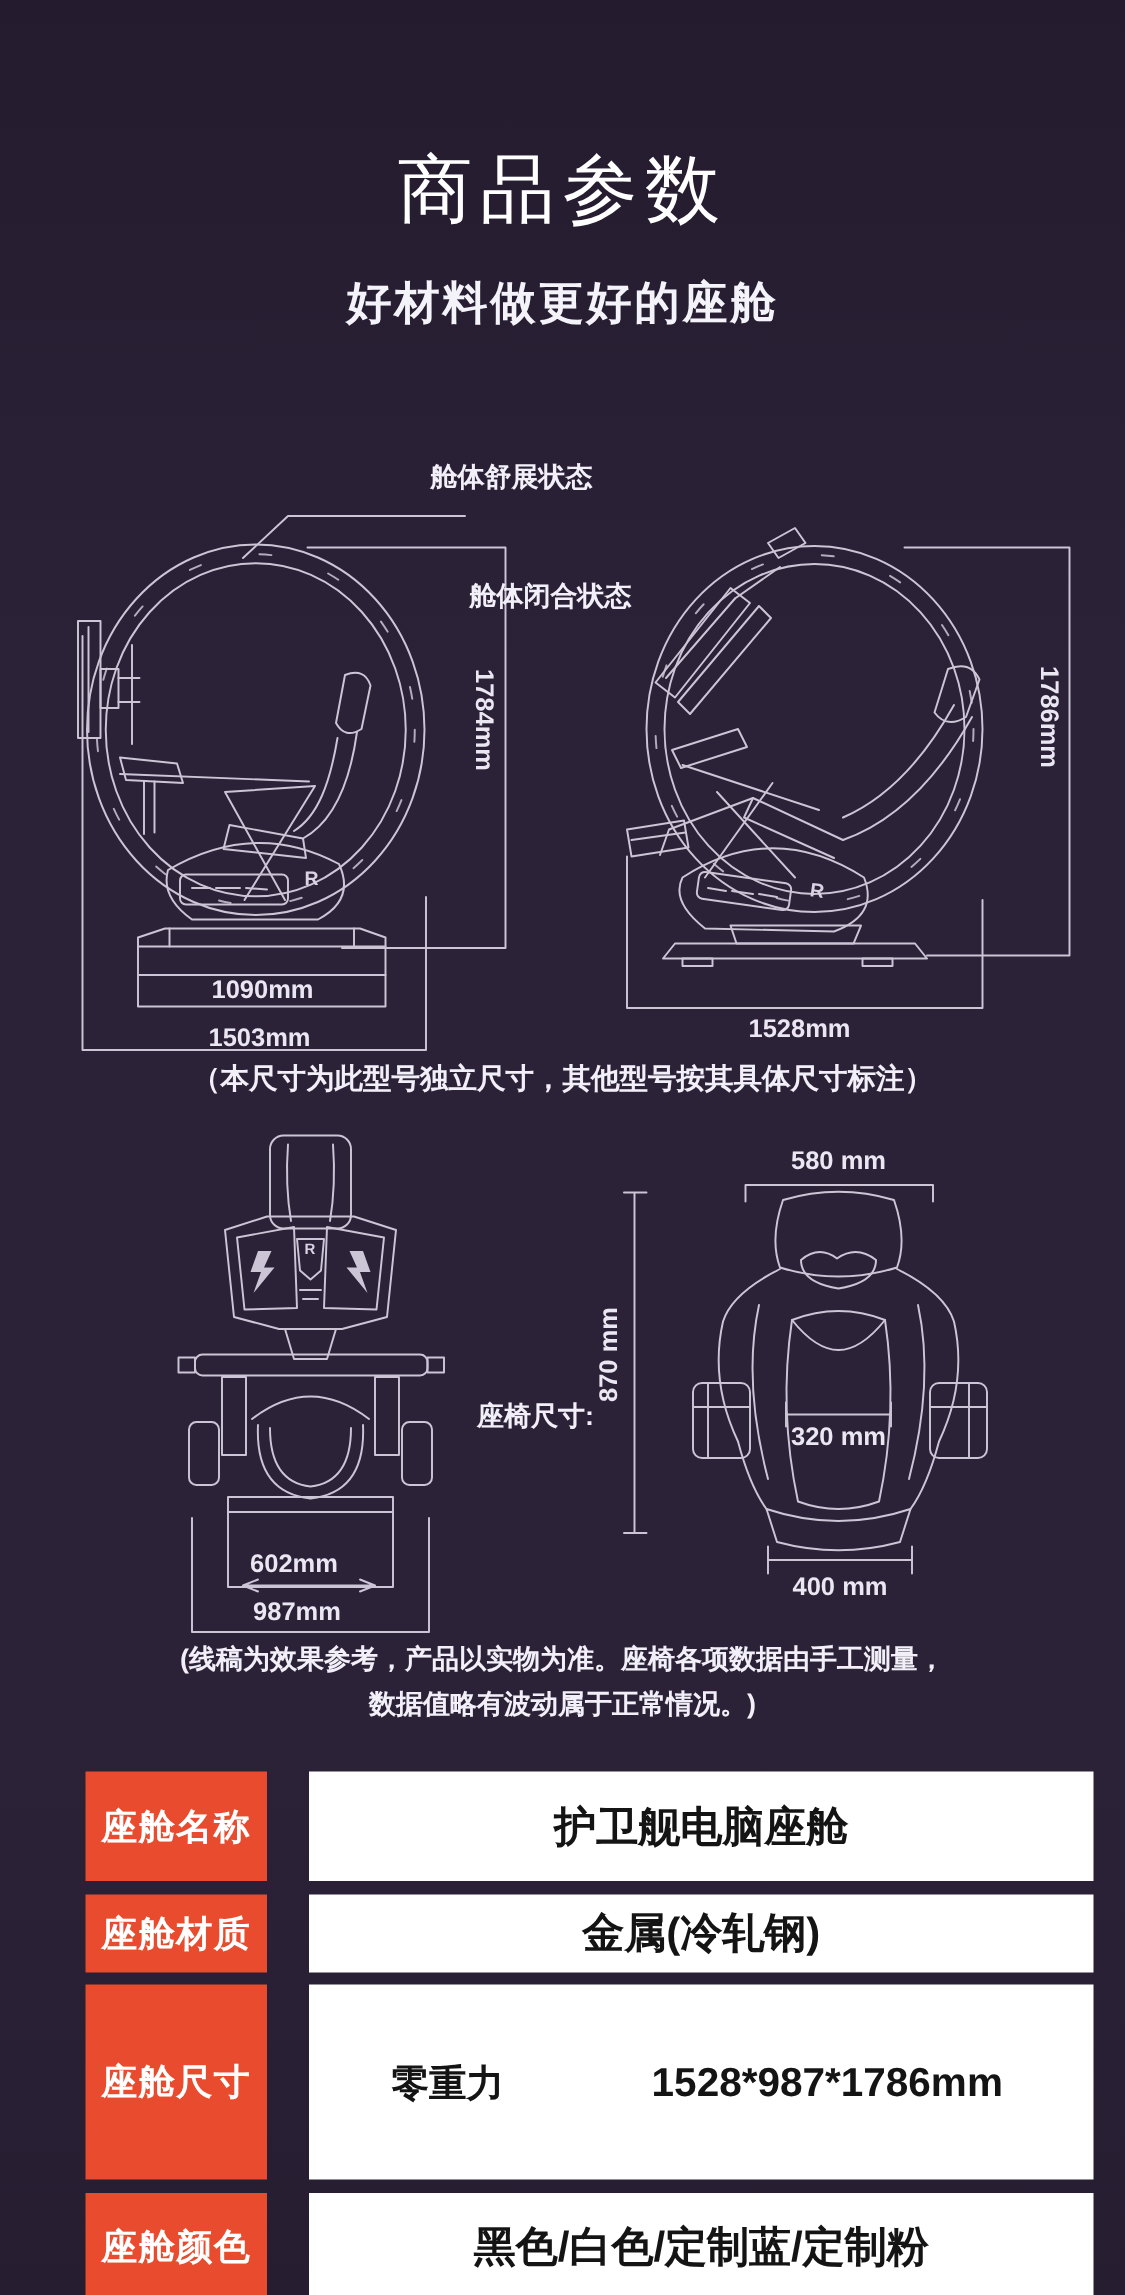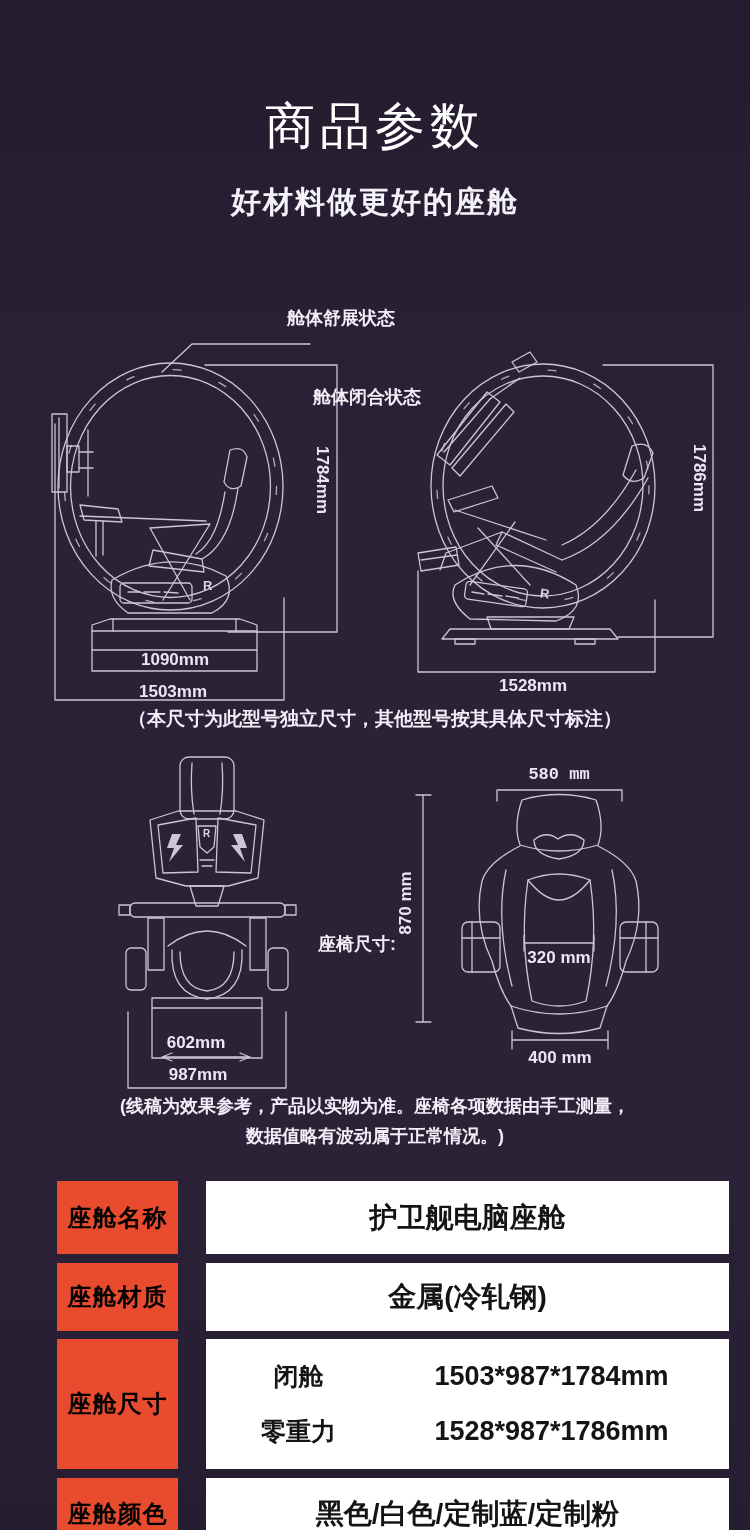--- a/index.html
+++ b/index.html
@@ -20,35 +20,35 @@
   .note{font-size:19px;font-weight:700;color:#f2eff8;}
   .note2{font-size:18px;font-weight:700;color:#f2eff8;}
   .rlogo{font-size:13px;font-weight:700;color:#d9d3e3;}
   svg.lineart{position:absolute;left:0;top:290px;}
   svg.lineart *{vector-effect:non-scaling-stroke;}
 
   
   #spec-table{position:absolute;left:57px;top:1181px;width:672px;display:flex;flex-direction:column;}
   .trow{display:flex;width:100%;}
   .lcell{
-    width:121px;min-width:121px;background:#e84b2d;color:#000000;
+    width:121px;min-width:121px;background:#e84b2d;color:#ffffff;
     display:flex;align-items:center;justify-content:center;
     font-size:24px;font-weight:600;letter-spacing:1px;
   }
   .vcell{
     margin-left:28px;flex:1;background:#ffffff;color:#141414;
     display:flex;align-items:center;justify-content:center;
     font-size:28px;font-weight:600;
   }
   .vcell.multi{flex-direction:column;justify-content:space-evenly;align-items:stretch;}
   .subrow{display:flex;justify-content:center;align-items:center;gap:88px;}
   .subname{font-size:25px;font-weight:600;min-width:80px;text-align:center;}
   .subval{font-size:27px;font-weight:600;min-width:250px;text-align:center;}
   .gap9{height:9px;} .gap8{height:8px;}
-  .h73{height:73px;} .h64{height:68px;} .h130{height:130px;} .h72{height:72px;}
+  .h73{height:73px;} .h64{height:52px;} .h130{height:130px;} .h72{height:72px;}
 </style>
 </head>
 <body>
 
 <div id="page">
 
   <div class="abs ctr title" style="top:93px;">商品参数</div>
   <div class="abs ctr subtitle" style="top:182px;">好材料做更好的座舱</div>
 
   <svg class="lineart" width="750" height="810" viewBox="0 290 750 810" fill="none" stroke="#d9d3e3" stroke-width="1.3" stroke-linecap="round" stroke-linejoin="round" opacity="0.92">
@@ -215,21 +215,21 @@
   <div class="abs dim rot90" style="left:699px;top:478px;">1786mm</div>
   <div class="abs dim" style="left:175px;top:660px;">1090mm</div>
   <div class="abs dim" style="left:173px;top:692px;">1503mm</div>
   <div class="abs dim" style="left:533px;top:686px;">1528mm</div>
   <div class="abs rlogo" style="left:203px;top:578px;">R</div>
   <div class="abs rlogo" style="left:540px;top:586px;transform:rotate(8deg);">R</div>
   <div class="abs rlogo" style="left:203px;top:828px;font-size:10px;">R</div>
   <div class="abs ctr note" style="top:706px;">（本尺寸为此型号独立尺寸，其他型号按其具体尺寸标注）</div>
 
   <div class="abs dlabel" style="left:318px;top:932px;">座椅尺寸:</div>
-  <div class="abs dim" style="left:559px;top:774px;font-family:Liberation Mono, monospace;">580 mm</div>
+  <div class="abs dim" style="left:559px;top:774px;">580 mm</div>
   <div class="abs dim rotm90" style="left:406px;top:903px;">870 mm</div>
   <div class="abs dim" style="left:559px;top:958px;">320 mm</div>
   <div class="abs dim" style="left:560px;top:1058px;">400 mm</div>
   <div class="abs dim" style="left:196px;top:1043px;">602mm</div>
   <div class="abs dim" style="left:198px;top:1075px;">987mm</div>
   <div class="abs ctr note2" style="top:1094px;">(线稿为效果参考，产品以实物为准。座椅各项数据由手工测量，</div>
   <div class="abs ctr note2" style="top:1124px;">数据值略有波动属于正常情况。)</div>
 
   <div id="spec-table">
     <div class="trow h73">
@@ -239,24 +239,20 @@
     <div class="gap9"></div>
     <div class="trow h64">
       <div class="lcell">座舱材质</div>
       <div class="vcell">金属(冷轧钢)</div>
     </div>
     <div class="gap8"></div>
     <div class="trow h130">
       <div class="lcell">座舱尺寸</div>
       <div class="vcell multi">
         <div class="subrow">
-          <span class="subname">闭舱</span>
-          <span class="subval">1503*987*1784mm</span>
-        </div>
-        <div class="subrow">
           <span class="subname">零重力</span>
           <span class="subval">1528*987*1786mm</span>
         </div>
       </div>
     </div>
     <div class="gap9"></div>
     <div class="trow h72">
       <div class="lcell">座舱颜色</div>
       <div class="vcell">黑色/白色/定制蓝/定制粉</div>
     </div>

